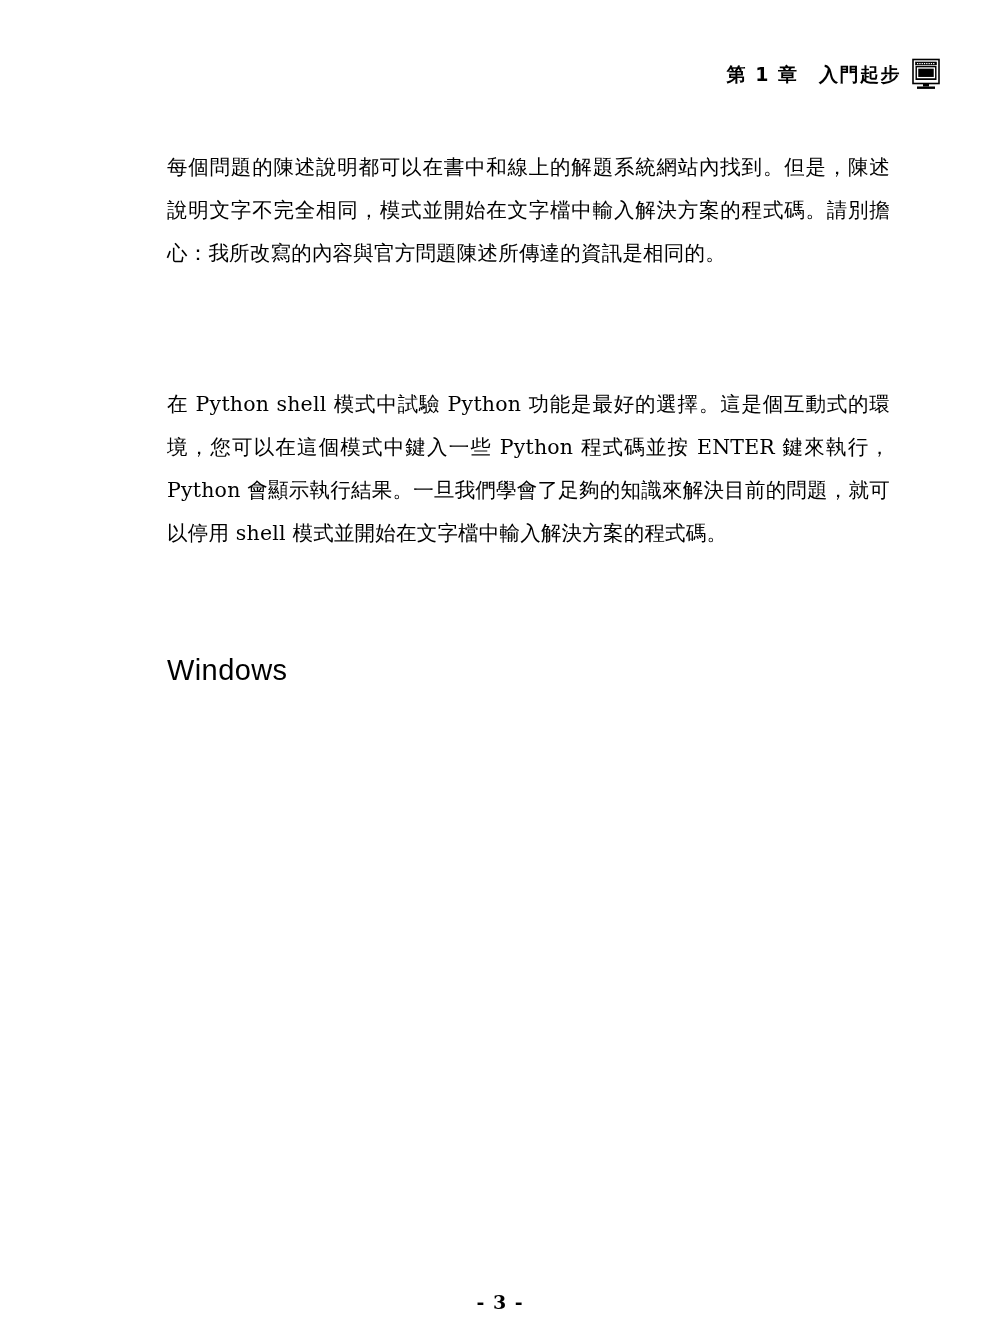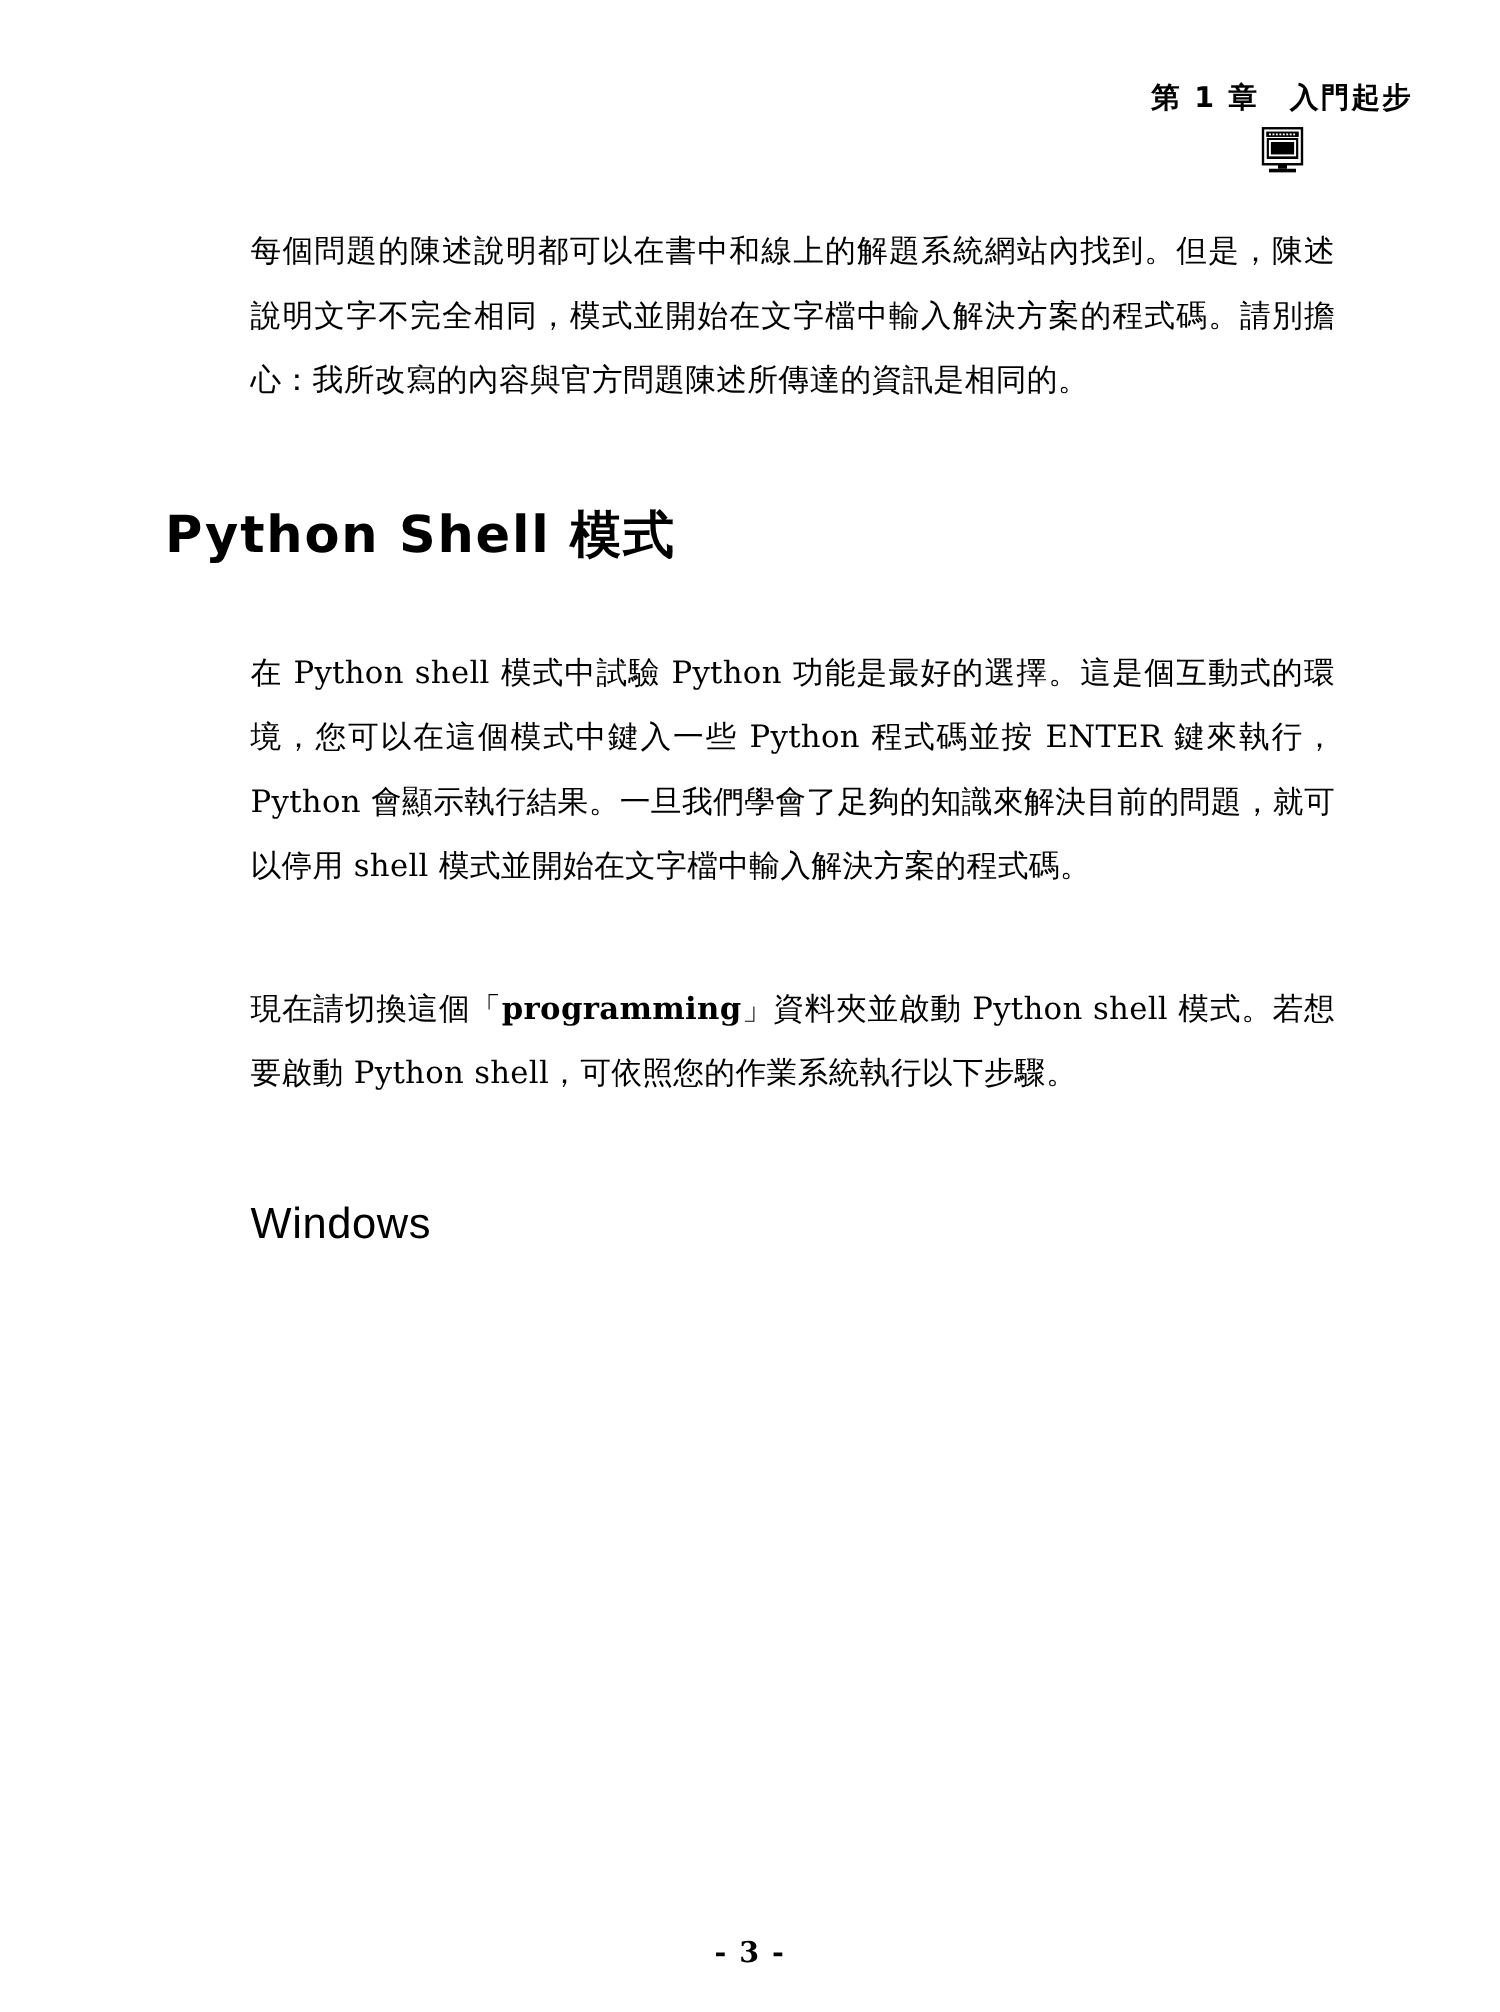--- a/index.html
+++ b/index.html
@@ -19,21 +19,20 @@
 
   
   .running-header {
     position: absolute;
     top: 56px;
     right: 58px;
     display: flex;
     align-items: center;
     gap: 9px;
     height: 36px;
-    flex-direction: column;
   }
   .running-header .hdr-text {
     font-family: "DejaVu Sans", "Liberation Sans", sans-serif;
     font-weight: 700;
     font-size: 19px;
     letter-spacing: 1.5px;
     color: #000;
     white-space: nowrap;
     line-height: 1;
   }
@@ -139,35 +138,33 @@
 
   <div class="content">
 
 
     <div class="gap-sm"></div>
 
     <p class="body">每個問題的陳述說明都可以在書中和線上的解題系統網站內找到。但是，陳述說明文字不完全相同，模式並開始在文字檔中輸入解決方案的程式碼。請別擔心：我所改寫的內容與官方問題陳述所傳達的資訊是相同的。</p>
 
     <div class="gap-lg"></div>
 
-    <h1 class="h-main">Python Shell 模式</h1>
 
     <div class="gap-md"></div>
 
 
     <div class="gap-sm"></div>
 
     <p class="body">在 Python shell 模式中試驗 Python 功能是最好的選擇。這是個互動式的環境，您可以在這個模式中鍵入一些 Python 程式碼並按 ENTER 鍵來執行，Python 會顯示執行結果。一旦我們學會了足夠的知識來解決目前的問題，就可以停用 shell 模式並開始在文字檔中輸入解決方案的程式碼。</p>
 
     <div class="gap-sm"></div>
 
 
     <div class="gap-sm"></div>
 
-    <p class="body"><span>現在請切換這個「</span><b class="emph-serif">programming</b><span>」資料夾並啟動 Python shell 模式。若想要啟動 Python shell，可依照您的作業系統執行以下步驟。</span></p>
 
     <div class="gap-lg"></div>
 
     <h2 class="h-sub">Windows</h2>
 
   </div>
 
   <div class="page-footer">- 3 -</div>
 
 </div>

